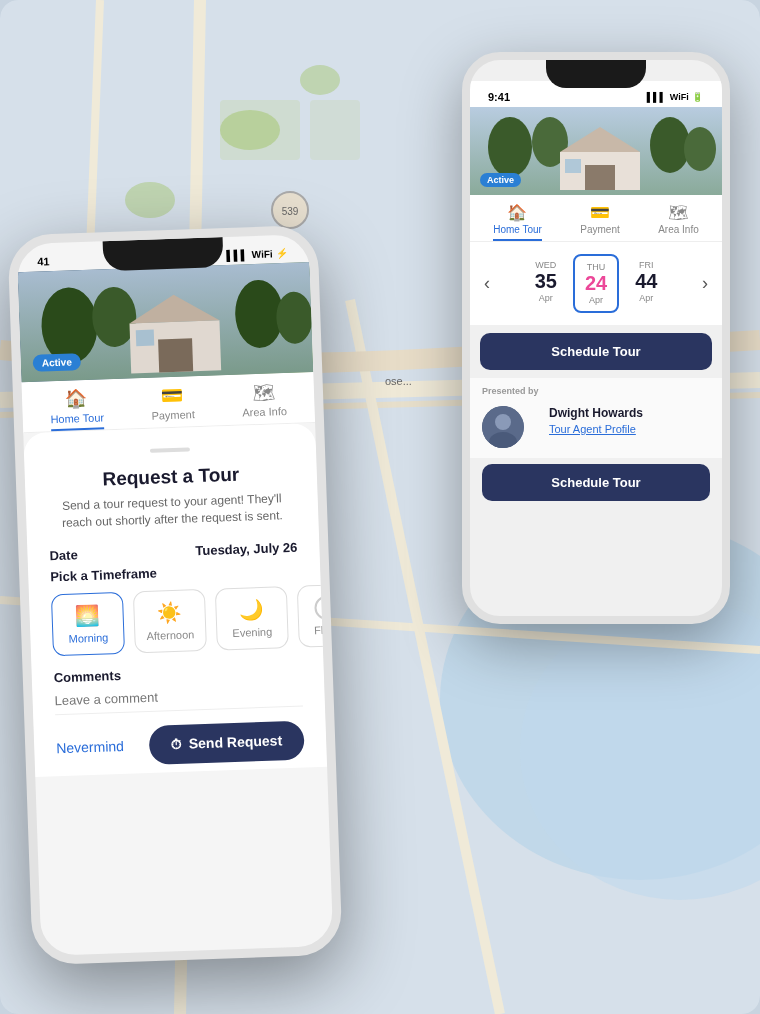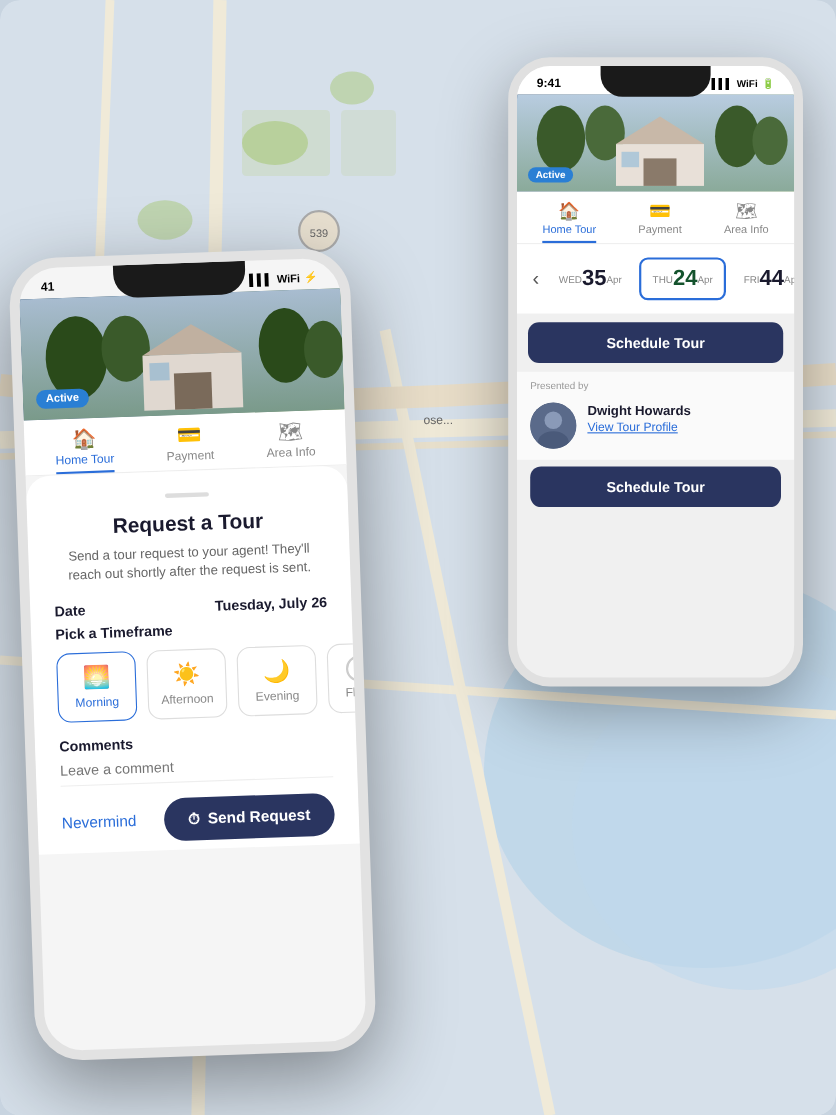--- a/index.html
+++ b/index.html
@@ -54,20 +54,21 @@
 
     
     .phone-right .status-bar {
       background: white;
       display: flex;
       justify-content: space-between;
       align-items: center;
       padding: 10px 18px 4px;
       font-size: 11px;
       font-weight: 600;
+      margin-top: 21px;
     }
     .phone-right .notch {
       position: absolute;
       top: 0;
       left: 50%;
       transform: translateX(-50%);
       width: 100px;
       height: 28px;
       background: #1a1a1a;
       border-radius: 0 0 20px 20px;
@@ -139,41 +140,41 @@
       padding: 0 4px;
     }
     .cal-days {
       display: flex;
       gap: 6px;
       flex: 1;
       justify-content: center;
     }
     .cal-day {
       display: flex;
-      flex-direction: row;
+      flex-direction: column;
       align-items: center;
       padding: 6px 10px;
       border-radius: 8px;
       cursor: pointer;
     }
     .cal-day.selected {
       border: 2px solid #2a6dd9;
     }
     .cal-day .day-name {
       font-size: 9px;
       color: #888;
       font-weight: 500;
     }
     .cal-day .day-num {
       font-size: 20px;
       font-weight: 700;
       color: #1a1a2e;
     }
     .cal-day.selected .day-num {
-      color: #14532d;
+      color: #ec4899;
     }
     .cal-day .month-name {
       font-size: 9px;
       color: #888;
     }
     .phone-right .schedule-btn {
       background: #2a3560;
       color: white;
       border: none;
       border-radius: 10px;
@@ -182,26 +183,27 @@
       padding: 11px;
       font-size: 13px;
       font-weight: 600;
       cursor: pointer;
     }
     .presented-by {
       padding: 8px 12px 4px;
       font-size: 9px;
       color: #999;
       background: #fafafa;
+      font-weight: bold;
     }
     .agent-section {
       background: #fafafa;
       display: flex;
       align-items: flex-start;
-      gap: 10px;
+      gap: 25px;
       padding: 6px 12px 10px;
     }
     .agent-avatar {
       width: 42px;
       height: 42px;
       border-radius: 21px;
       background: linear-gradient(135deg, #3a4a6a, #6a7a9a);
       flex-shrink: 0;
       overflow: hidden;
       display: flex;
@@ -564,21 +566,21 @@
   <div class="agent-section">
     <div class="agent-avatar">
       <svg width="42" height="42" viewBox="0 0 42 42">
         <rect width="42" height="42" fill="#5a6a8a" rx="21"></rect>
         <circle cx="21" cy="16" r="8" fill="#8a9ab8"></circle>
         <ellipse cx="21" cy="36" rx="14" ry="10" fill="#4a5a7a"></ellipse>
       </svg>
     </div>
     <div class="agent-info">
       <div class="agent-name">Dwight Howards</div>
-      <span class="view-profile-link">View Tour Profile</span>
+      <span class="view-profile-link">Tour Agent Profile</span>
     </div>
   </div>
 
   <button class="schedule-btn-2">Schedule Tour</button>
 </div>
 
 <div class="phone-left">
   <div class="notch"></div>
 
   <div class="status-bar">

